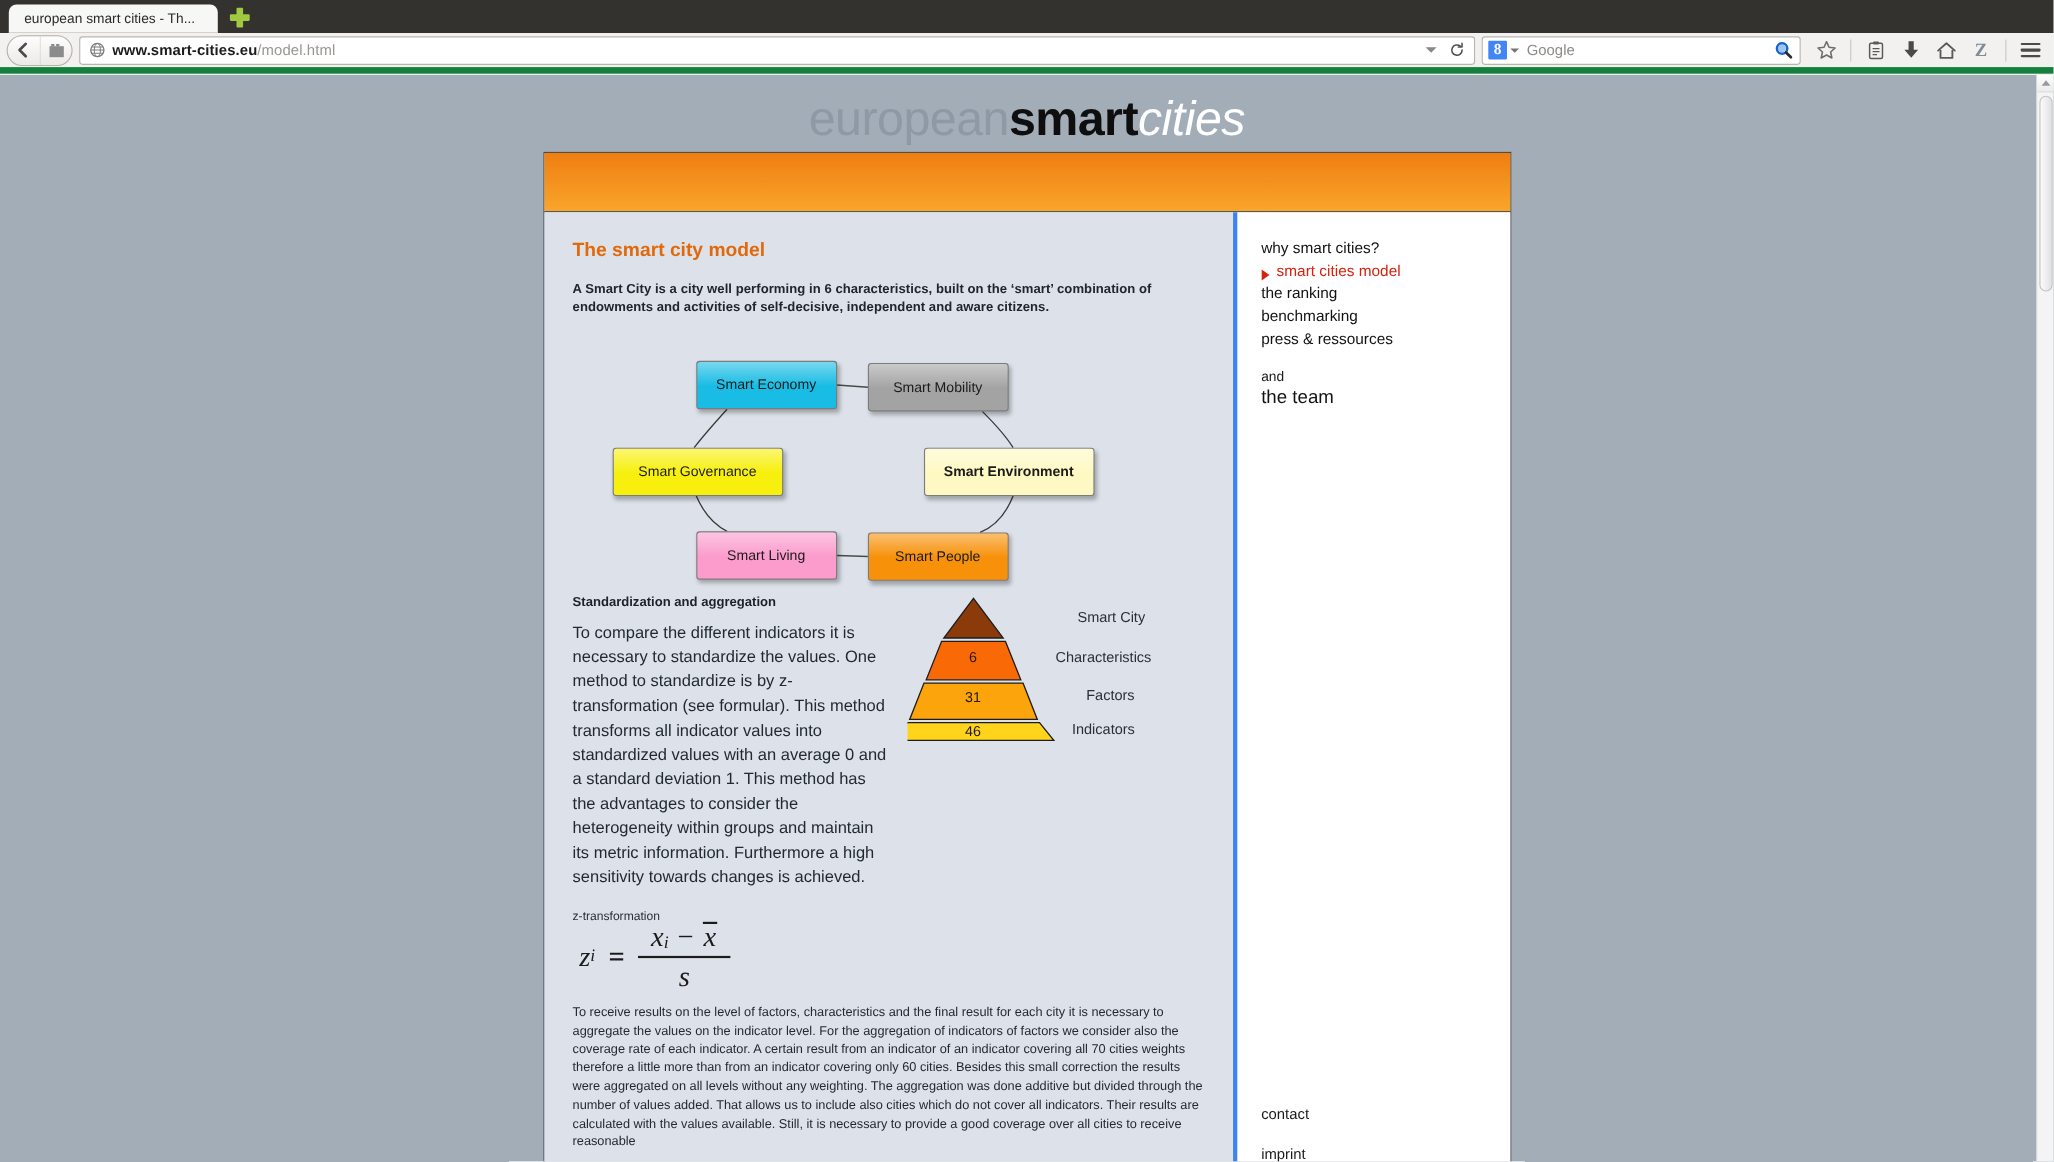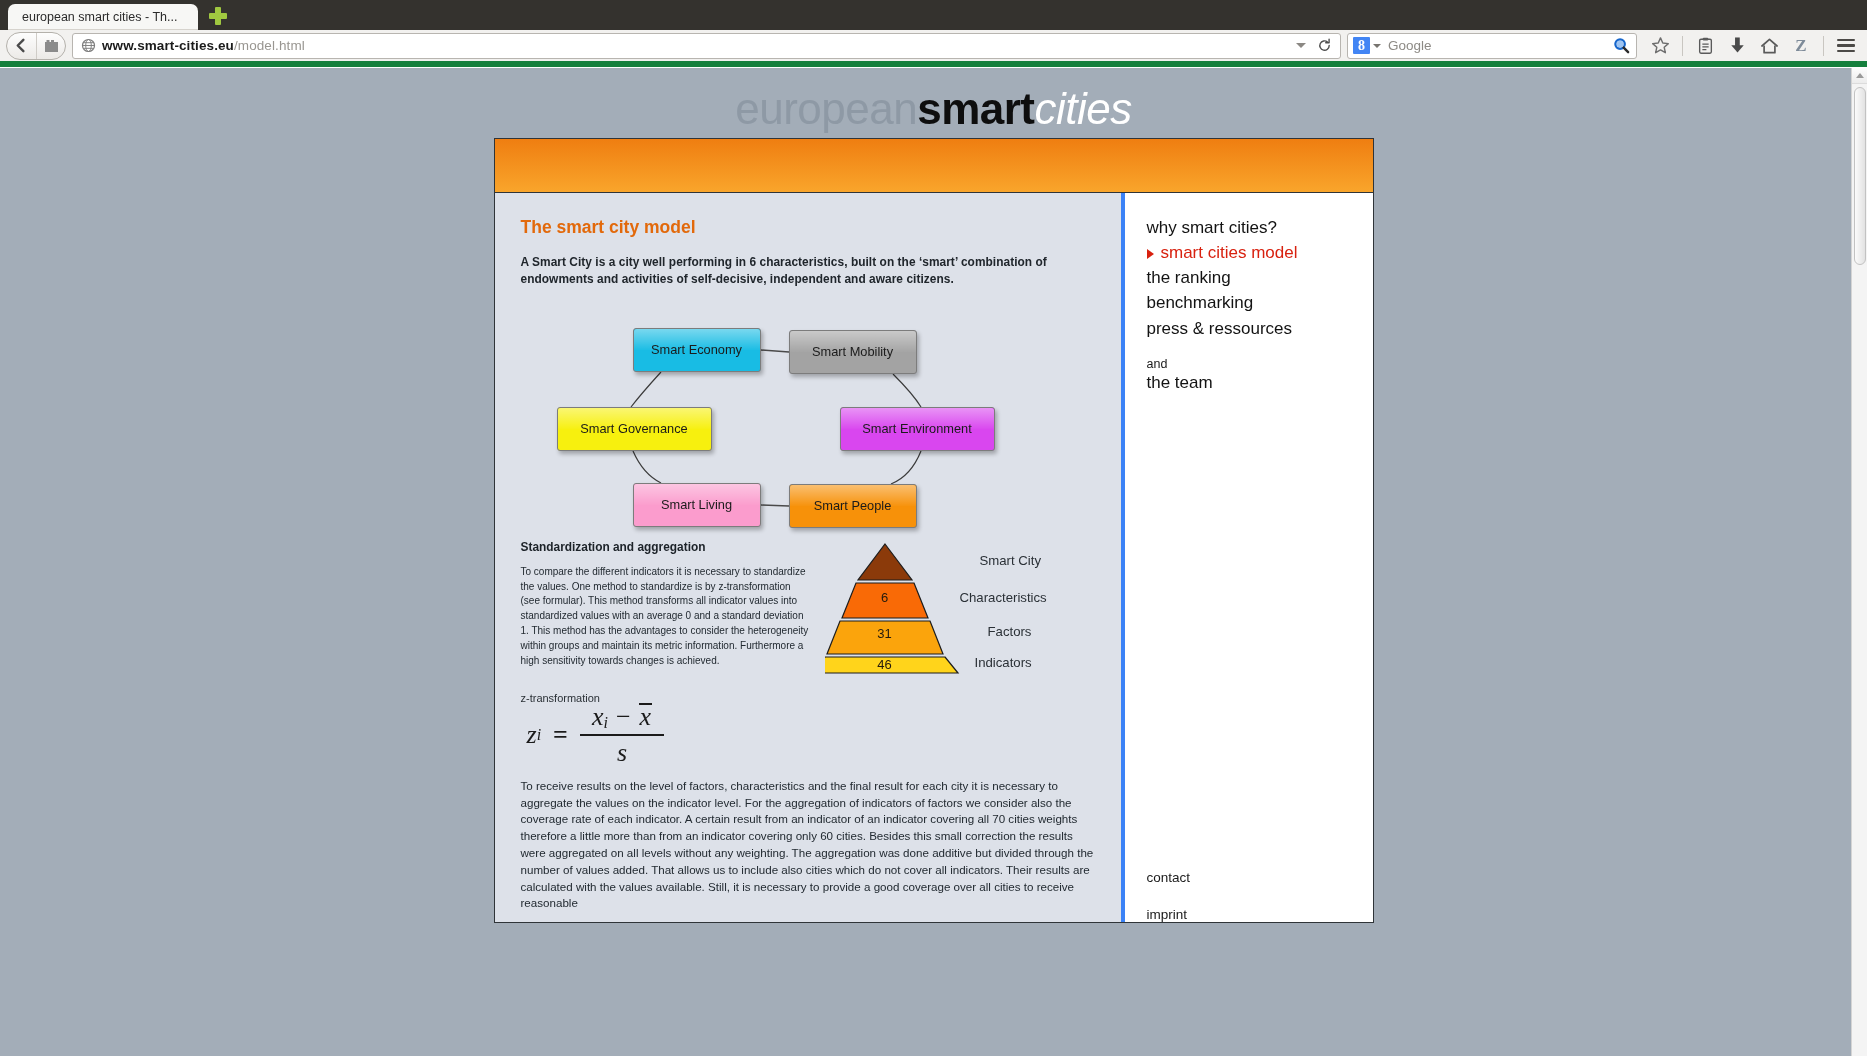--- a/index.html
+++ b/index.html
@@ -175,30 +175,30 @@
   }
   .node::after {
     content:""; position:absolute; left:0; top:0; right:0; height:50%;
     background: linear-gradient(rgba(255,255,255,.42), rgba(255,255,255,.02));
     border-radius: 3px 3px 0 0; pointer-events:none;
   }
   .node span { position: relative; z-index: 2; }
   .n-economy     { left: 112px; top: 22px;  width: 128px; background:#18bce4; }
   .n-mobility    { left: 268px; top: 24px;  width: 128px; background:#a3a3a3; }
   .n-governance  { left: 36px;  top: 101px; width: 155px; background:#f7f00e; }
-  .n-environment { left: 319px; top: 101px; width: 155px; background:#d946ef; }
+  .n-environment { left: 319px; top: 101px; width: 155px; background:#fef9c3;font-weight:bold; }
   .n-living      { left: 112px; top: 177px; width: 128px; background:#fb9ccd; }
   .n-people      { left: 268px; top: 178px; width: 128px; background:#f79109; }
   .diagram svg.links { position:absolute; inset:0; width:578px; height:220px; }
 
   
   .std-wrap { display: flex; gap: 14px; margin-top: 14px; }
   .std-text { width: 300px; }
   h2.sub { font-size: 11.9px; font-weight:700; color:#1c2228; margin-bottom: 11px; }
-  .std-text p { font-size: 10px; color:#222a31; line-height: 1.48; }
+  .std-text p { font-size: 15px; color:#222a31; line-height: 1.48; }
 
   .pyramid-box { flex:1; display:flex; align-items:flex-start; padding-top: 2px; }
   .pyramid { position: relative; width: 270px; height: 132px; }
   .pyramid svg { position:absolute; left:0; top:0; }
   .pyr-num {
     position:absolute; font-size: 13px; color:#231a0d; font-weight: 400;
     text-align:center; width: 60px;
   }
   .pyr-label {
     position:absolute; font-size: 13.2px; color:#2a3036; white-space: nowrap;
@@ -220,21 +220,21 @@
   .overbar { position: relative; display:inline-block; padding: 0 1px; font-style: italic;}
   .overbar::before {
     content:""; position:absolute; left:0; right:0; top: 1px; height: 1.5px; background:#1b1b1b;
   }
 
   .tail p { font-size: 11.6px; color:#222a31; line-height: 1.45; margin-top: 14px; }
 
   
   .nav-list { margin-bottom: 18px; }
   .nav-item {
-    font-size: 17px; color:#131313; line-height: 1.48; position: relative;
+    font-size: 14px; color:#131313; line-height: 1.48; position: relative;
     padding-left: 0; white-space: nowrap; cursor: pointer;
   }
   .nav-item.active { color: #d8210f; padding-left: 14px; }
   .nav-item.active::before {
     content:""; position:absolute; left:0; top: 9px;
     width:0;height:0;border-top:5px solid transparent;border-bottom:5px solid transparent;
     border-left: 7px solid #d8210f;
   }
   .nav-and { font-size: 12.5px; color:#1a1a1a; margin-top: 16px; }
   .nav-team { font-size: 17px; color:#131313; margin-top: 2px; cursor:pointer; }

